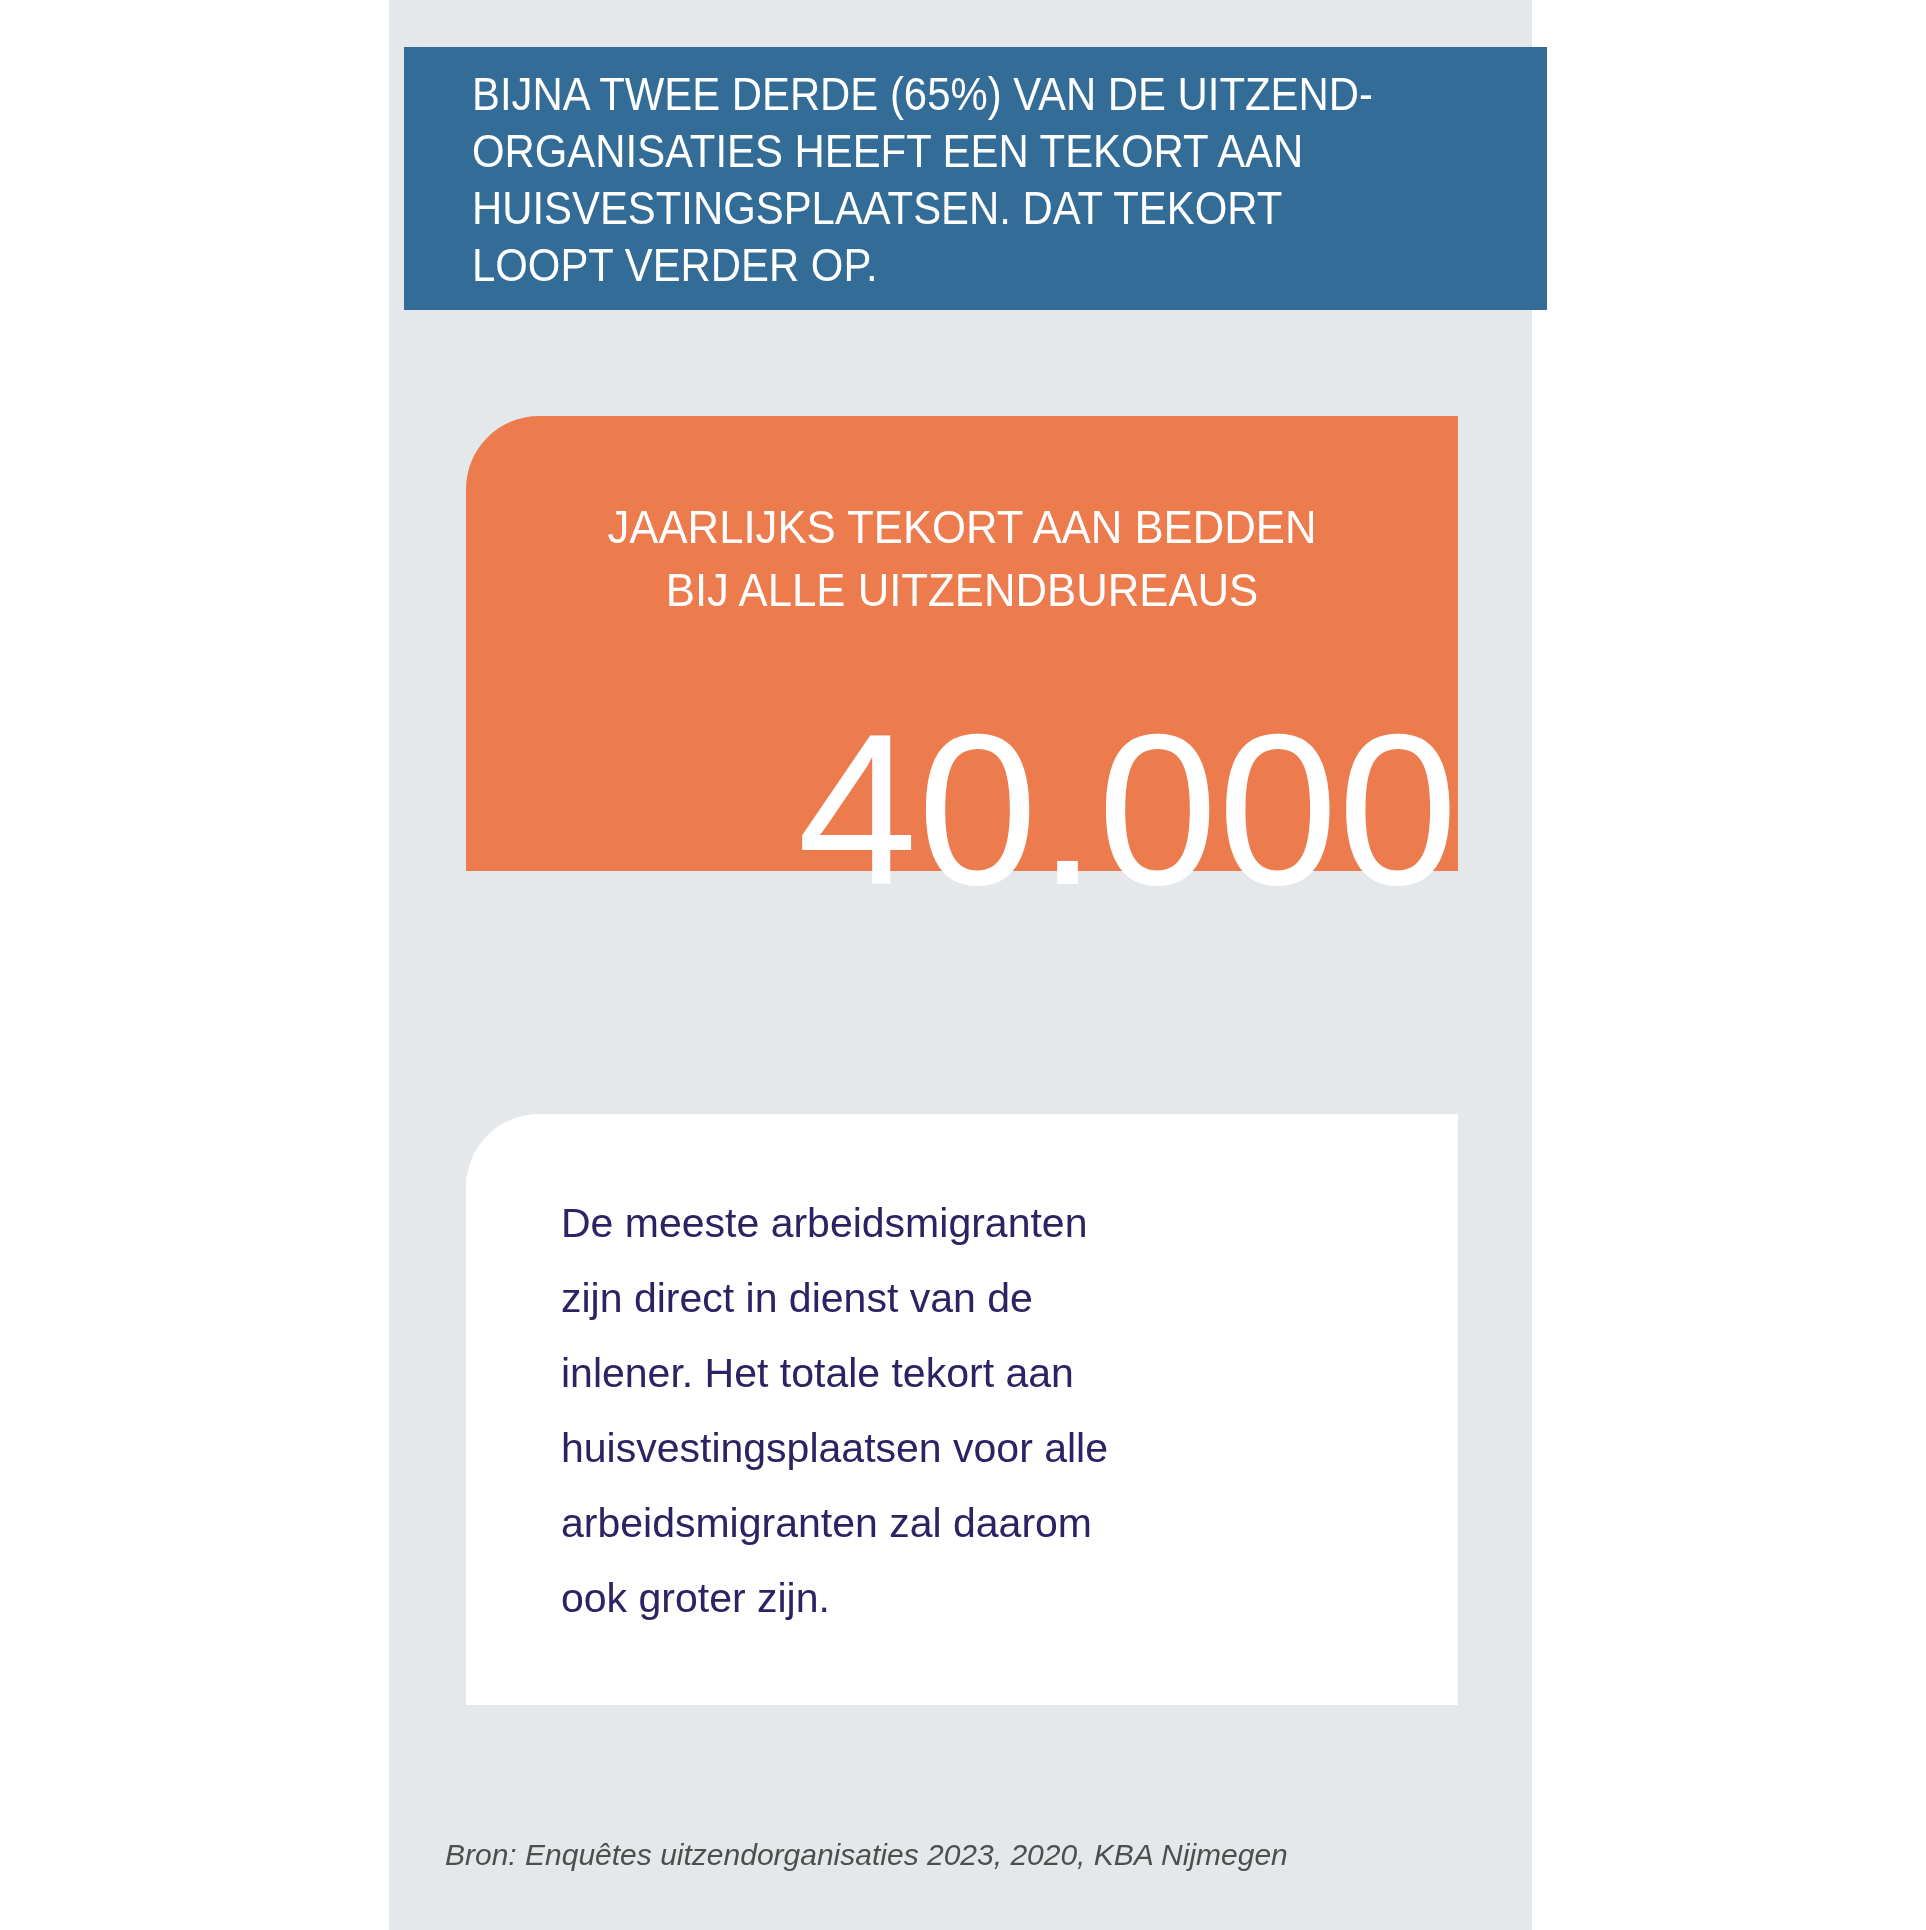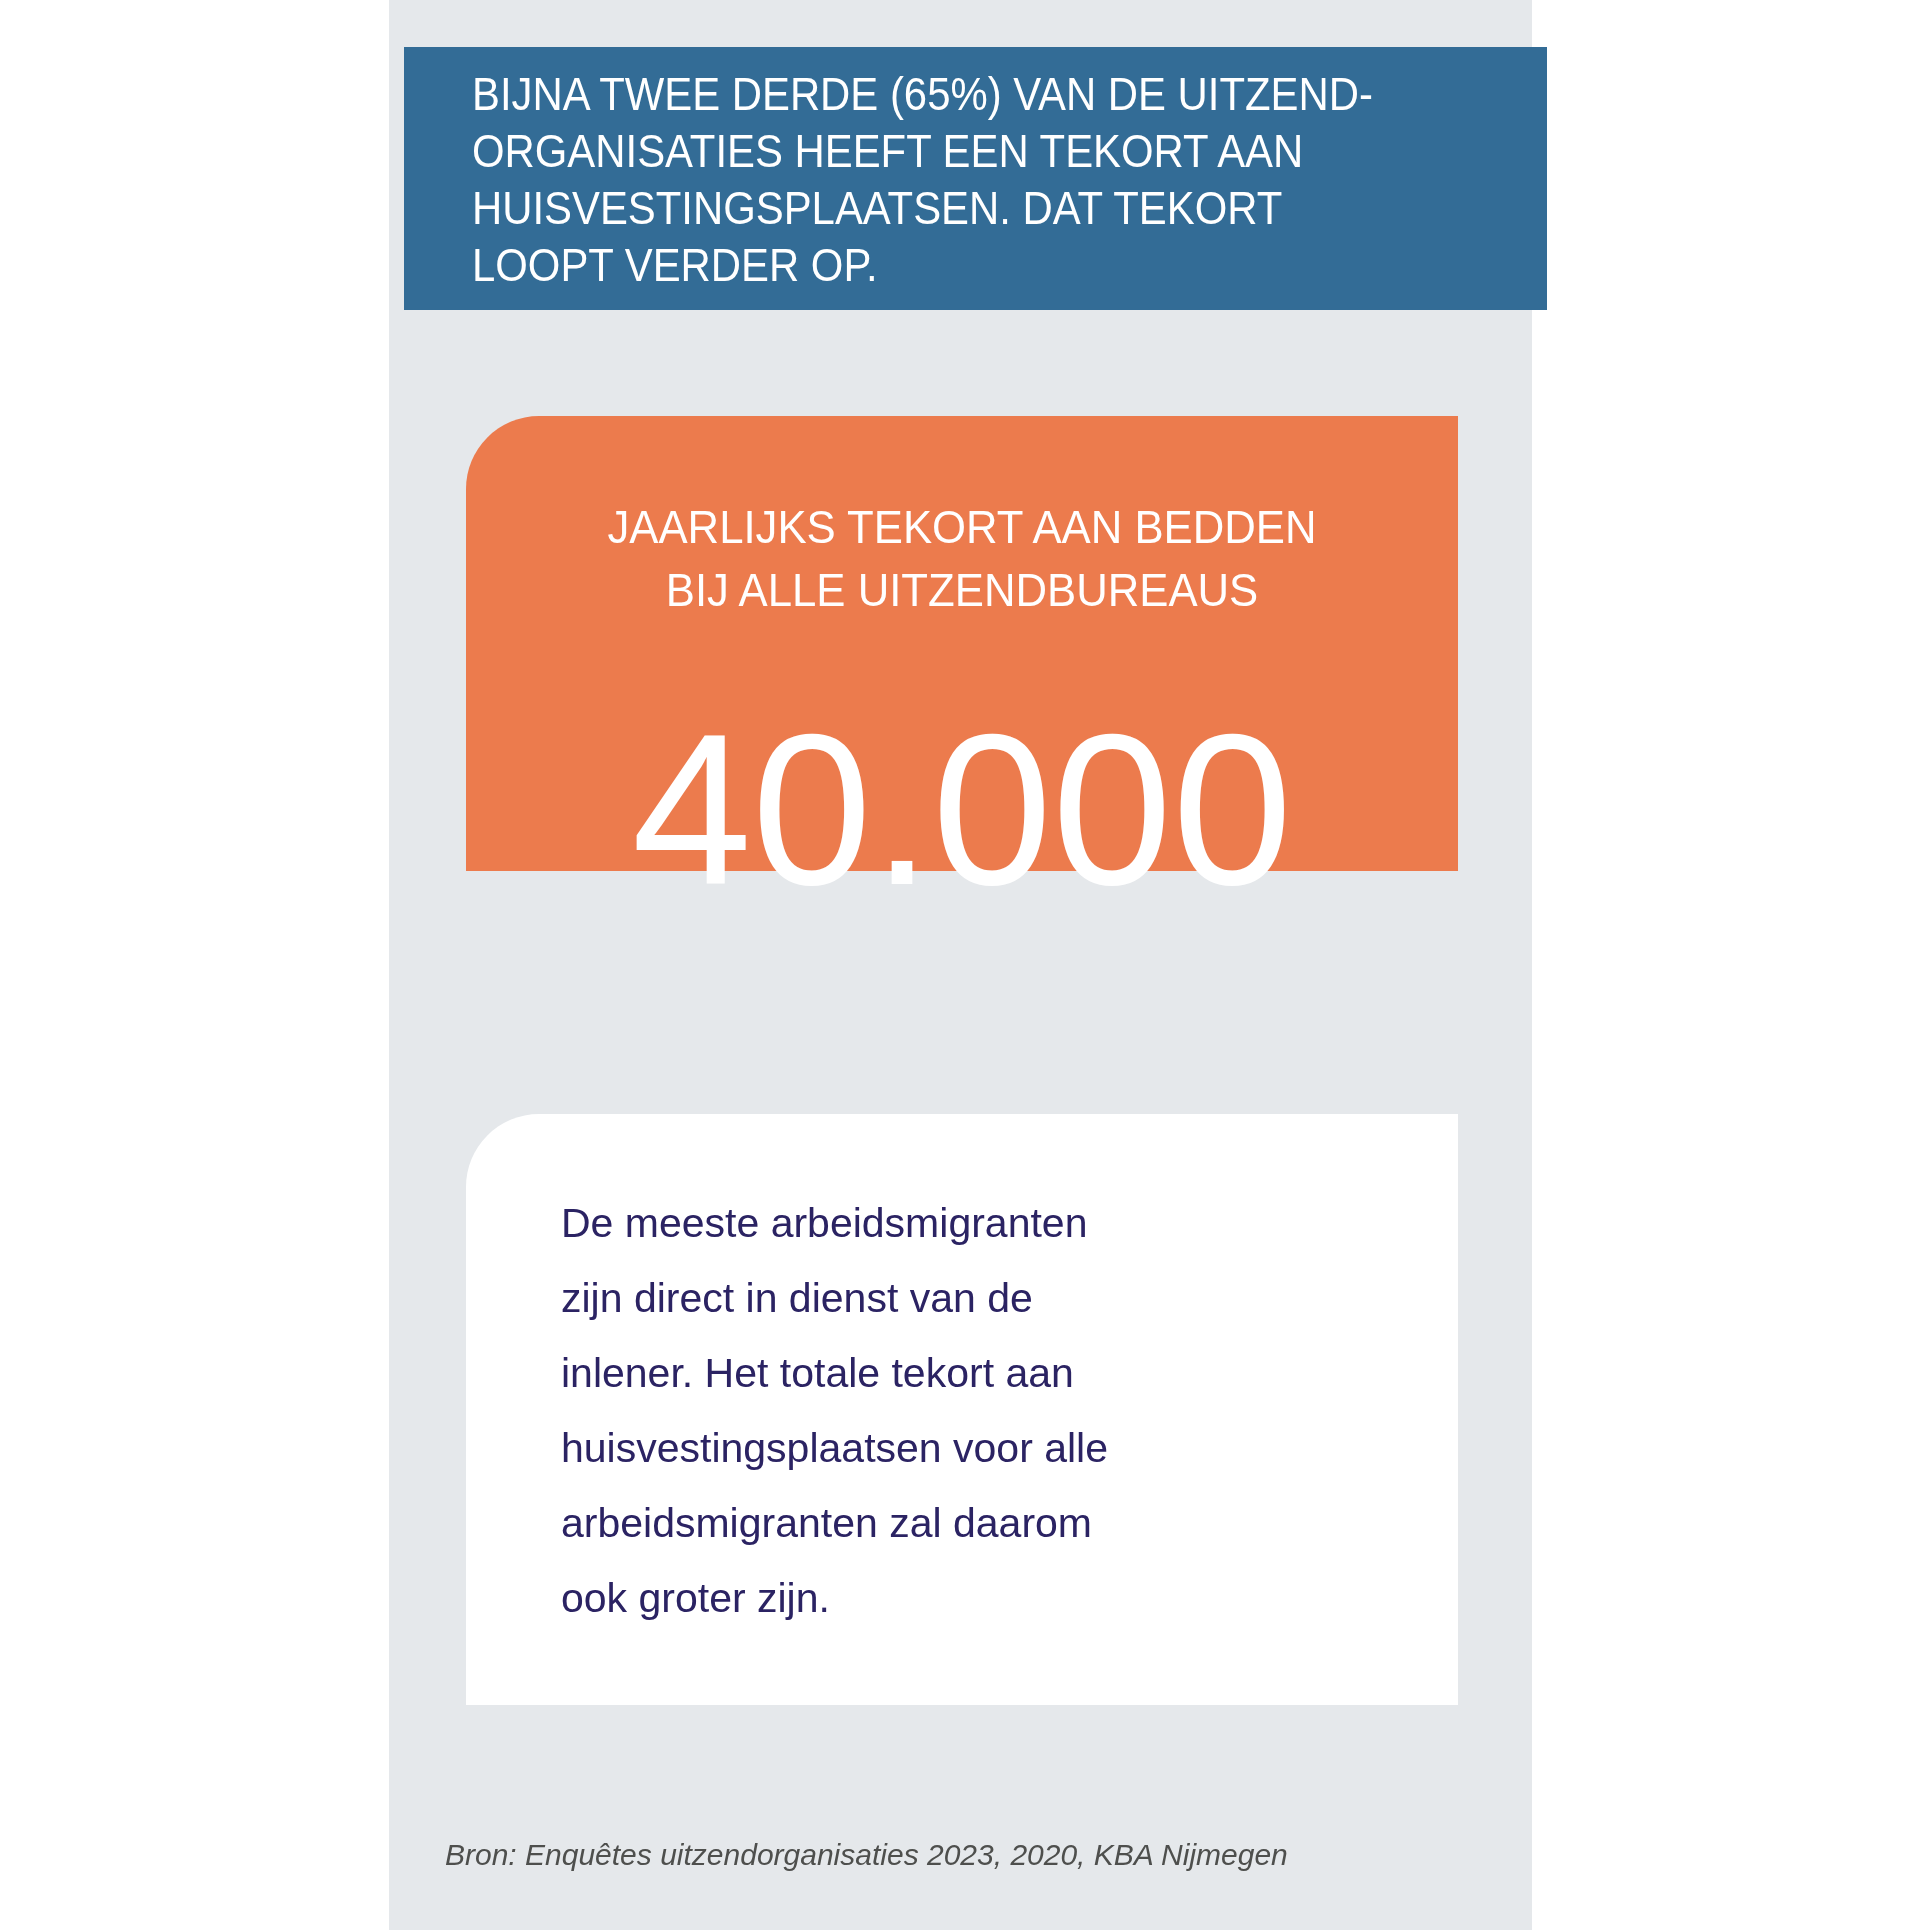--- a/index.html
+++ b/index.html
@@ -50,21 +50,21 @@
     text-align:center;
     font-size:46px;line-height:63px;
     color:#fff;
     white-space:pre-line;
     transform:scaleX(0.95);
     transform-origin:center top;
   }
   .stat-number{
     position:absolute;left:0;top:285px;
     width:100%;
-    text-align:center;
+    text-align:right;
     font-size:216px;line-height:1;
     font-weight:400;
     color:#fff;
   }
   .text-card{
     position:absolute;left:77px;top:1114px;
     width:992px;height:591px;
     background:var(--white);
     border-radius:73px 0 0 0;
   }

